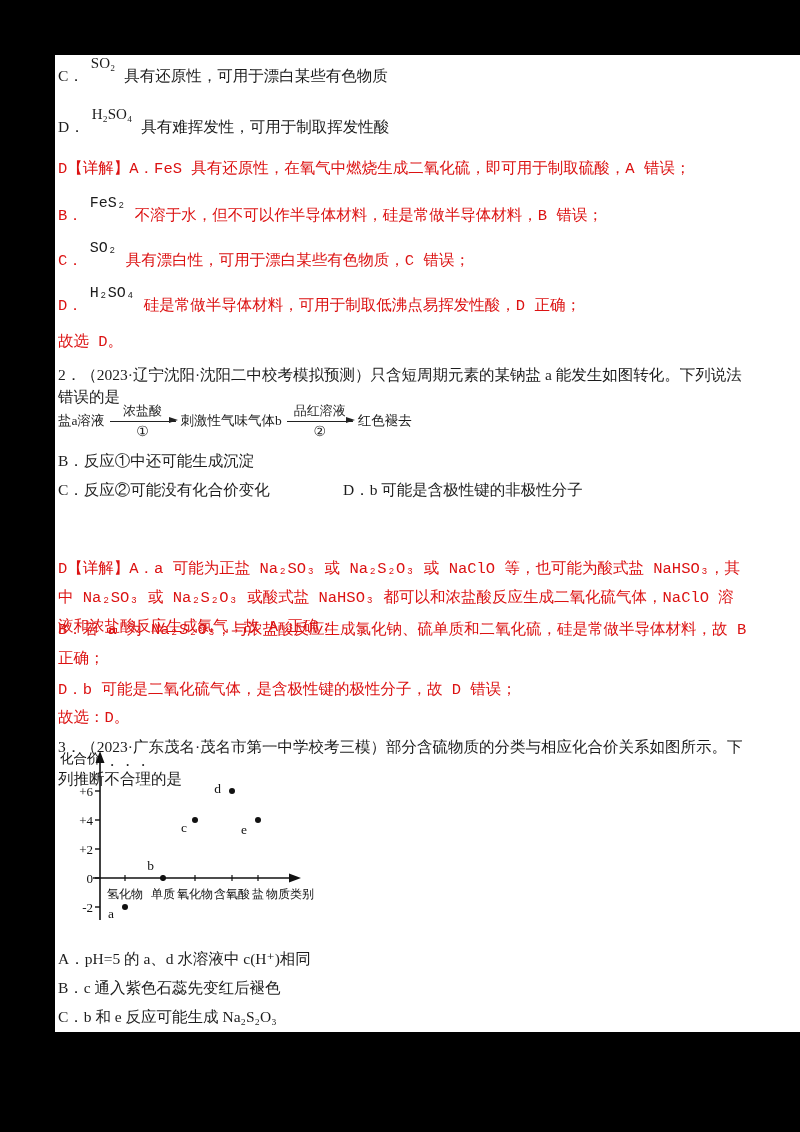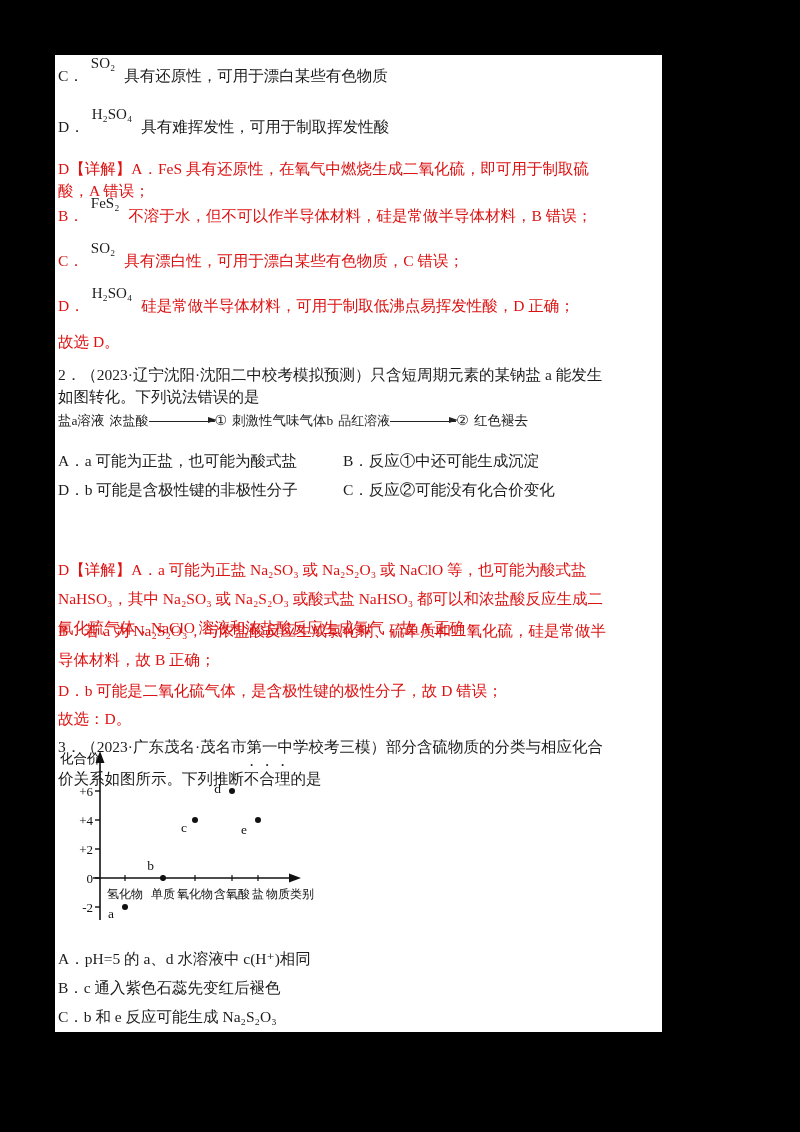--- a/index.html
+++ b/index.html
@@ -5,42 +5,42 @@
   * { margin:0; padding:0; box-sizing:border-box; }
   html,body { width:800px; height:1132px; }
   body {
     background:#000;
     font-family:"Liberation Serif","DejaVu Serif",serif;
     color:#1c1c1c;
     position:relative;
     overflow:hidden;
   }
   .page {
-    position:absolute; left:55px; top:55px; width:607px; height:977px;
+    position:absolute; left:55px; top:55px; width:745px; height:977px;
     background:#ffffff;
     font-size:15.5px;
     overflow:hidden;
   }
   .blk { position:absolute; left:3px; right:52px; line-height:22px; }
   .para { line-height:29px;margin-top:48px; }
-  .red { color:#dc1212; }
+  .red { color:#dc1212;font-family:Liberation Mono, monospace; }
   .fline { white-space:nowrap; }
   .fraise {
     display:inline-block; position:relative; top:-13px;
     margin:0 9px 0 7px; color:#1c1c1c; font-size:15px;
   }
   .emph {
     -webkit-text-emphasis:filled dot; text-emphasis:filled dot;
     -webkit-text-emphasis-position:over right; text-emphasis-position:over right;
   }
   
   .optrow { display:grid; grid-template-columns:285px 1fr; }
   
   .flow { display:flex; align-items:center; font-size:13.5px; height:52px; }
-  .farrow { display:inline-flex; flex-direction:row; align-items:center; margin:0 5px;text-align:center; }
+  .farrow { display:inline-flex; flex-direction:column; align-items:center; margin:0 5px;text-align:center; }
   .farrow .atop { font-size:13px; line-height:16px; }
   .farrow .aline { width:66px; height:0; border-top:1.6px solid #222; position:relative; margin:2px 0; }
   .farrow .aline::after {
     content:""; position:absolute; right:-2px; top:-4.6px;
     border-left:9px solid #222; border-top:3.8px solid transparent; border-bottom:3.8px solid transparent;
   }
   .farrow .abot { font-size:14px; line-height:16px; }
   .chart { position:absolute; left:0; top:693px; width:340px; height:205px; }
   .chart svg { display:block; }
 </style>
@@ -70,26 +70,25 @@
     <span>刺激性气味气体b</span>
     <span class="farrow">
       <span class="atop">品红溶液</span>
       <span class="aline"></span>
       <span class="abot">②</span>
     </span>
     <span>红色褪去</span>
   </div>
 
   <div class="blk optrow" style="top:395px">
-    <div><span>A．</span><span>a 可能为正盐，也可能为酸式盐</span></div>
     <div><span>B．</span><span>反应①中还可能生成沉淀</span></div>
   </div>
   <div class="blk optrow" style="top:424px">
+    <div><span>C．</span><span>反应②可能没有化合价变化</span></div>
     <div><span>D．</span><span>b 可能是含极性键的非极性分子</span></div>
-    <div><span>C．</span><span>反应②可能没有化合价变化</span></div>
   </div>
 
   <div class="blk red para" style="top:452px">D【详解】A．a 可能为正盐 Na₂SO₃ 或 Na₂S₂O₃ 或 NaClO 等，也可能为酸式盐 NaHSO₃，其中 Na₂SO₃ 或 Na₂S₂O₃ 或酸式盐 NaHSO₃ 都可以和浓盐酸反应生成二氧化硫气体，NaClO 溶液和浓盐酸反应生成氯气，故 A 正确；</div>
   <div class="blk red para" style="top:513px">B．若 a 为 Na₂S₂O₃，与浓盐酸反应生成氯化钠、硫单质和二氧化硫，硅是常做半导体材料，故 B 正确；</div>
   <div class="blk red para" style="top:573px">D．b 可能是二氧化硫气体，是含极性键的极性分子，故 D 错误；</div>
   <div class="blk red para" style="top:601px">故选：D。</div>
 
   <div class="blk para" style="top:629px"><span>3．（2023·广东茂名·茂名市第一中学校考三模）部分含硫物质的分类与相应化合价关系如图所示。下列推断</span><span class="emph">不合理</span><span>的是</span></div>
 
   <div class="chart" id="chart">

